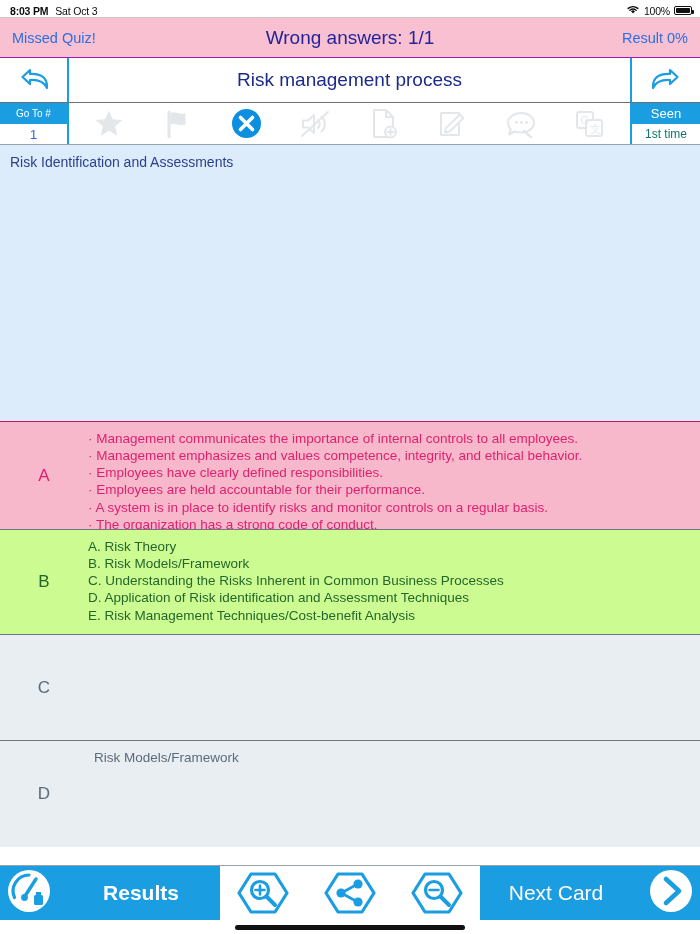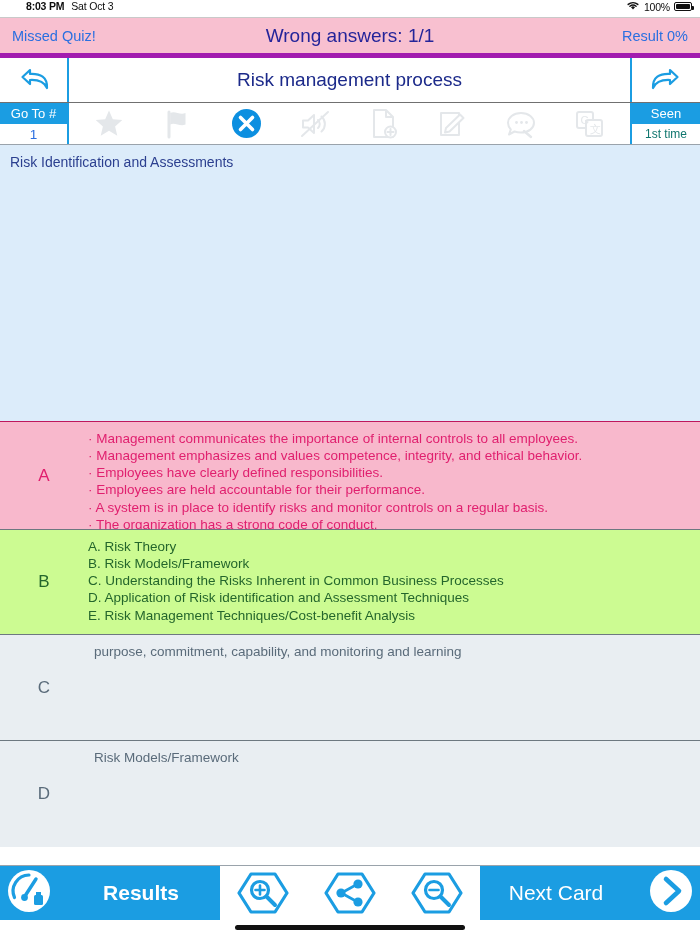--- a/index.html
+++ b/index.html
@@ -7,43 +7,43 @@
     width:700px; height:934px;
     font-family:"Liberation Sans", sans-serif;
     background:#ffffff;
     overflow:hidden;
   }
   .app { position:relative; width:700px; height:934px; display:flex; flex-direction:column; }
 
   
   .statusbar {
     height:18px; flex:0 0 18px;
-    display:flex; align-items:flex-start;
+    display:flex; align-items:flex-end;
     font-size:10.5px; color:#0d0d0d;
-    padding:0 8px 0 26px;
+    padding:0 8px 0 10px;
     background:#ffffff;
     border-bottom:1px solid #c9c9c9;
   }
   .sb-left { display:flex; align-items:baseline; gap:7px; }
   .sb-time { font-weight:600; letter-spacing:-.2px; }
   .sb-date { letter-spacing:-.2px; }
   .sb-right { margin-left:auto; display:flex; align-items:center; gap:4px; }
   .sb-pct { font-size:10.5px; letter-spacing:-.2px; }
   .batt { width:18px; height:9px; border:1px solid #111; border-radius:2px; position:relative; }
   .batt::after { content:""; position:absolute; right:-3px; top:2.5px; width:2px; height:4px; background:#111; border-radius:0 1px 1px 0; }
   .batt i { position:absolute; left:1px; top:1px; bottom:1px; width:14px; background:#111; border-radius:1px; display:block; }
 
   
   .quizbar {
     flex:0 0 40px; height:40px;
     background:#f8c0d0;
     display:flex; align-items:center;
     padding:0 12px;
     position:relative;
-    border-bottom:5px solid #a21caf;
+    border-bottom:1px solid #a21caf;
   }
   .quizbar .left-lnk, .quizbar .right-lnk {
     color:#2b6fe0; font-size:14.5px; cursor:pointer; white-space:nowrap;
   }
   .quizbar .right-lnk { margin-left:auto; }
   .quizbar .center-ttl {
     position:absolute; left:0; right:0; text-align:center;
     color:#24249a; font-size:19px; pointer-events:none;
   }
 
@@ -72,21 +72,21 @@
     background:#ffffff;
     border-bottom:1px solid #9aa3ab;
   }
   .goto {
     width:69px; flex:0 0 69px;
     display:flex; flex-direction:column;
     border-right:2px solid #1b9de2; cursor:pointer;
   }
   .goto-lbl {
     flex:0 0 21px; background:#1b9de2; color:#fff;
-    font-size:13px; display:flex; align-items:center; justify-content:center;
+    font-size:10px; display:flex; align-items:center; justify-content:center;
   }
   .goto-val {
     flex:1; background:#fff; color:#2b6fe0;
     font-size:13.5px; display:flex; align-items:center; justify-content:center;
   }
   .icons {
     flex:1; display:flex; align-items:center; justify-content:space-around;
     padding:0 6px;
   }
   .ib { width:40px; height:38px; display:flex; align-items:center; justify-content:center; cursor:pointer; }
@@ -314,23 +314,20 @@
         <div class="ans-line">A. Risk Theory</div>
         <div class="ans-line">B. Risk Models/Framework</div>
         <div class="ans-line">C. Understanding the Risks Inherent in Common Business Processes</div>
         <div class="ans-line">D. Application of Risk identification and Assessment Techniques</div>
         <div class="ans-line">E. Risk Management Techniques/Cost-benefit Analysis</div>
       </div>
     </div>
 
     <div class="ans ans-c">
       <div class="ans-letter">C</div>
-      <div class="ans-body">
-        <div class="ans-line">purpose, commitment, capability, and monitoring and learning</div>
-      </div>
     </div>
 
     <div class="ans ans-d">
       <div class="ans-letter">D</div>
       <div class="ans-body">
         <div class="ans-line">Risk Models/Framework</div>
       </div>
     </div>
 
   </div>

